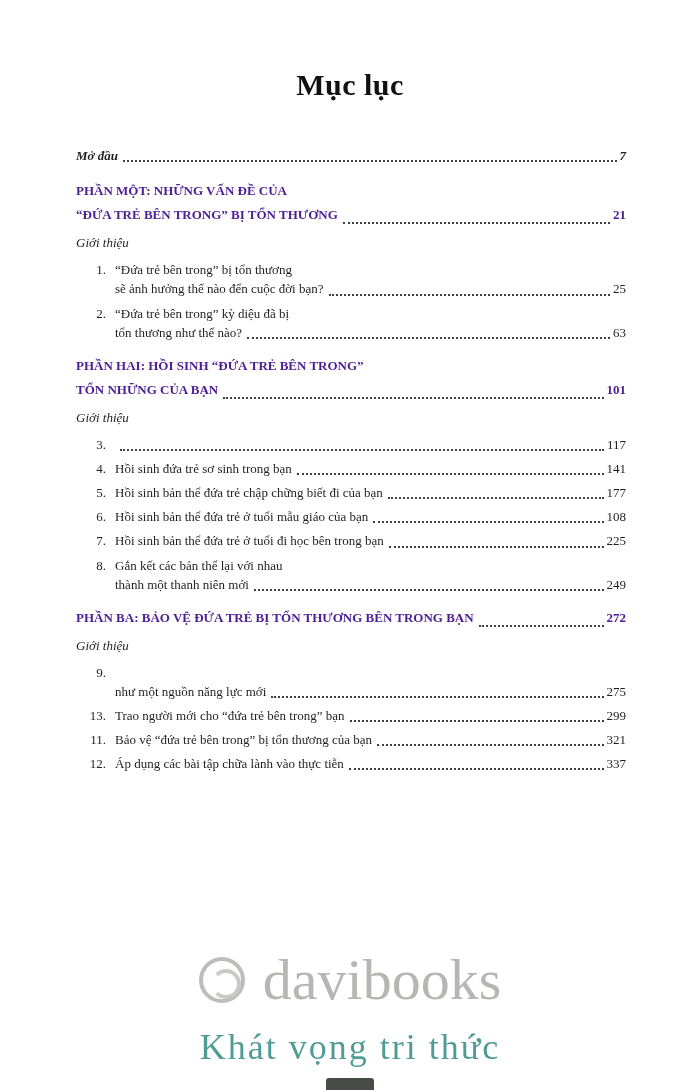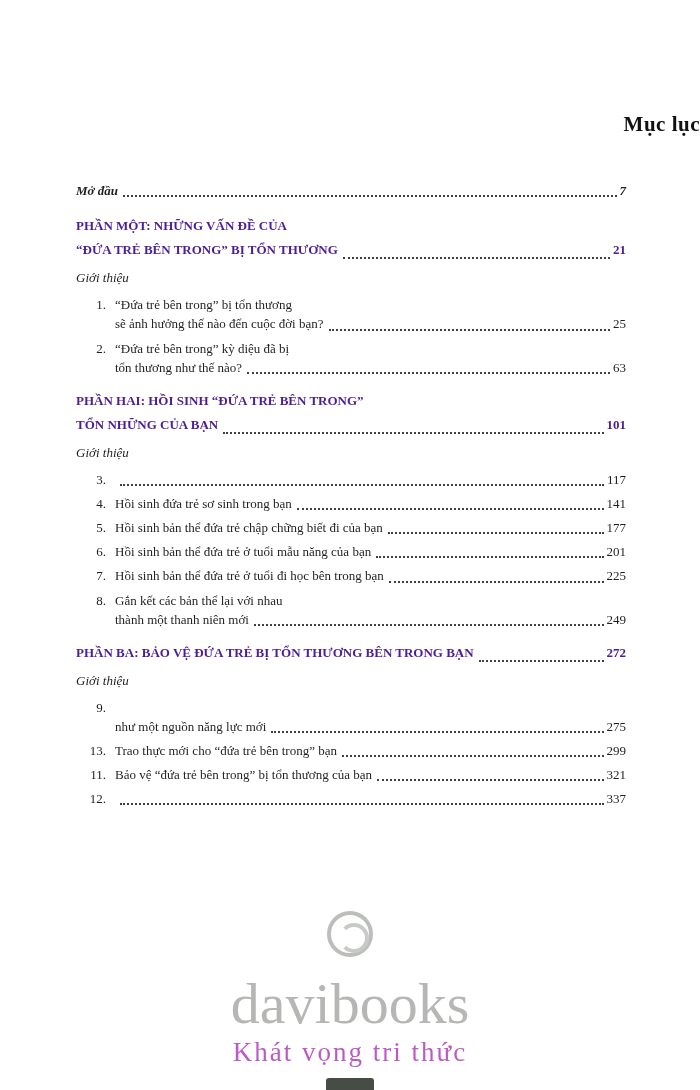--- a/index.html
+++ b/index.html
@@ -7,25 +7,25 @@
   body {
     width: 700px;
     height: 1090px;
     background: #ffffff;
     font-family: "Liberation Serif", "DejaVu Serif", serif;
     color: #1f1f1f;
     position: relative;
     overflow: hidden;
   }
   .title {
-    text-align: right;
-    font-size: 21px;
+    text-align: center;
+    font-size: 30px;
     font-weight: bold;
     margin: 0;
-    padding-top: 112px;
+    padding-top: 68px;
     letter-spacing: 0.5px;
     color: #111;
   }
   .toc {
     margin: 44px 74px 0 76px;
     font-size: 13px;
   }
   .entry { }
   .line {
     display: flex;
@@ -80,21 +80,20 @@
     bottom: 22px;
     text-align: center;
     opacity: 0.72;
     z-index: 3;
   }
   .wm-row {
     display: flex;
     align-items: center;
     justify-content: center;
     gap: 18px;
-    flex-direction: column;
   }
   .wm-logo {
     width: 46px;
     height: 46px;
     border-radius: 50%;
     border: 4px solid #a3a6a1;
     position: relative;
     flex-shrink: 0;
   }
   .wm-logo::after {
@@ -108,23 +107,23 @@
     border: 4px solid #b4b7b2;
     border-left-color: transparent;
   }
   .wm-brand {
     font-size: 58px;
     color: #9b9b98;
     line-height: 1;
     font-family: "Liberation Serif", "DejaVu Serif", serif;
   }
   .wm-slogan {
-    margin-top: 4px;
-    font-size: 27px;
-    color: #a21caf;
+    margin-top: 17px;
+    font-size: 36px;
+    color: #0f766e;
     letter-spacing: 2px;
   }
   .bottom-bar {
     position: absolute;
     left: 50%;
     transform: translateX(-50%);
     bottom: 0;
     width: 48px;
     height: 12px;
     background: #474c47;
@@ -216,23 +215,23 @@
       <div class="line">
         <span class="num">5.</span>
         <span class="txt">Hồi sinh bản thể đứa trẻ chập chững biết đi của bạn</span>
         <span class="leader"></span>
         <span class="pg">177</span>
       </div>
     </div>
     <div class="entry e-chapter">
       <div class="line">
         <span class="num">6.</span>
-        <span class="txt">Hồi sinh bản thể đứa trẻ ở tuổi mẫu năng của bạn</span>
-        <span class="leader"></span>
-        <span class="pg">201</span>
+        <span class="txt">Hồi sinh bản thể đứa trẻ ở tuổi mẫu giáo của bạn</span>
+        <span class="leader"></span>
+        <span class="pg">108</span>
       </div>
     </div>
     <div class="entry e-chapter">
       <div class="line">
         <span class="num">7.</span>
         <span class="txt">Hồi sinh bản thể đứa trẻ ở tuổi đi học bên trong bạn</span>
         <span class="leader"></span>
         <span class="pg">225</span>
       </div>
     </div>
@@ -265,36 +264,37 @@
       </div>
       <div class="line cont">
         <span class="txt">như một nguồn năng lực mới</span>
         <span class="leader"></span>
         <span class="pg">275</span>
       </div>
     </div>
     <div class="entry e-chapter">
       <div class="line">
         <span class="num">13.</span>
-        <span class="txt">Trao thực mới cho “đứa trẻ bên trong” bạn</span>
+        <span class="txt">Trao người mới cho “đứa trẻ bên trong” bạn</span>
         <span class="leader"></span>
         <span class="pg">299</span>
       </div>
     </div>
     <div class="entry e-chapter">
       <div class="line">
         <span class="num">11.</span>
         <span class="txt">Bảo vệ “đứa trẻ bên trong” bị tổn thương của bạn</span>
         <span class="leader"></span>
         <span class="pg">321</span>
       </div>
     </div>
     <div class="entry e-chapter">
       <div class="line">
         <span class="num">12.</span>
+        <span class="txt">Áp dụng các bài tập chữa lành vào thực tiễn</span>
         <span class="leader"></span>
         <span class="pg">337</span>
       </div>
     </div>
   </div>
 
 <div class="watermark">
   <div class="wm-row">
     <span class="wm-logo"></span>
     <span class="wm-brand">davibooks</span>

